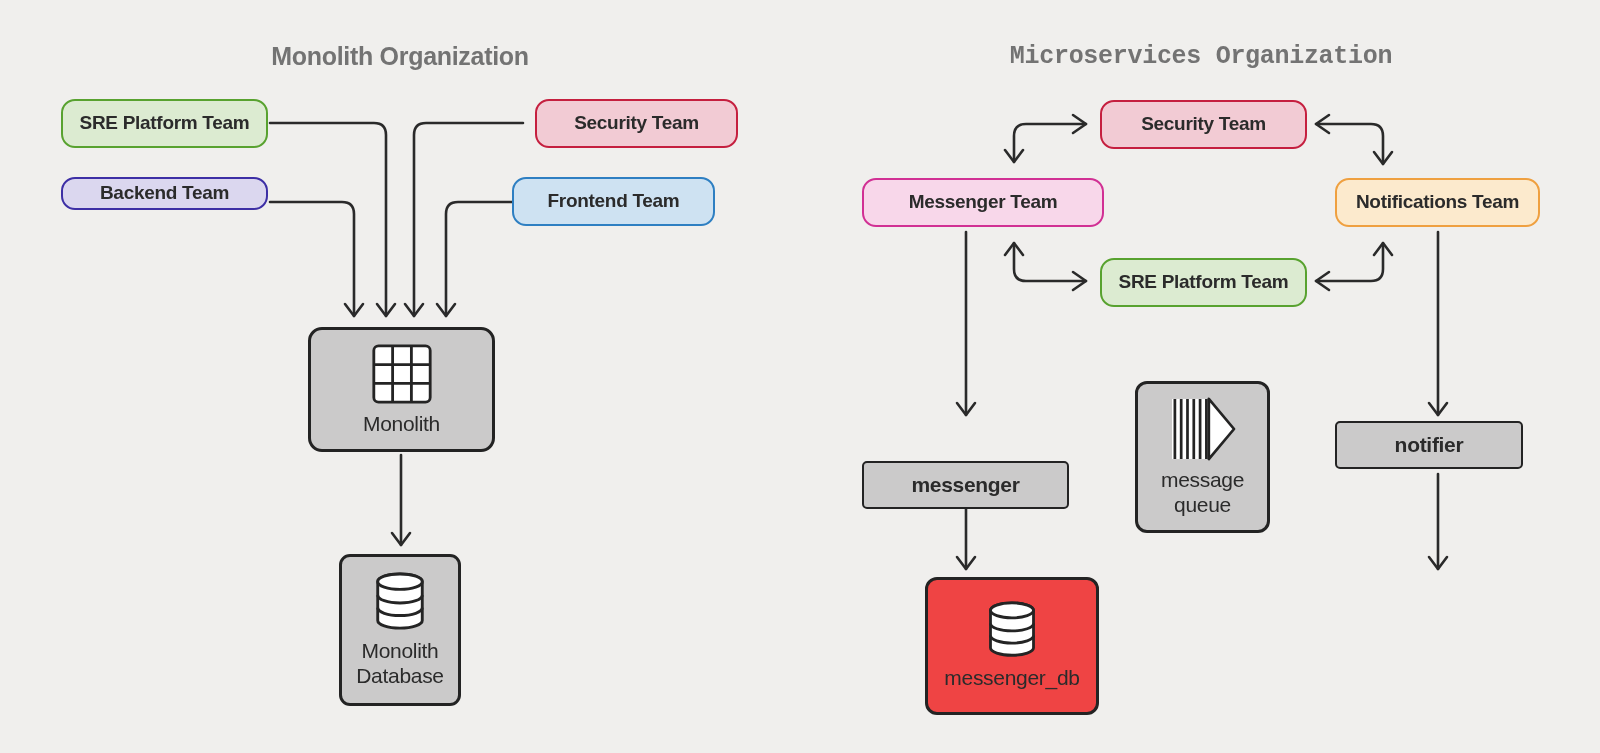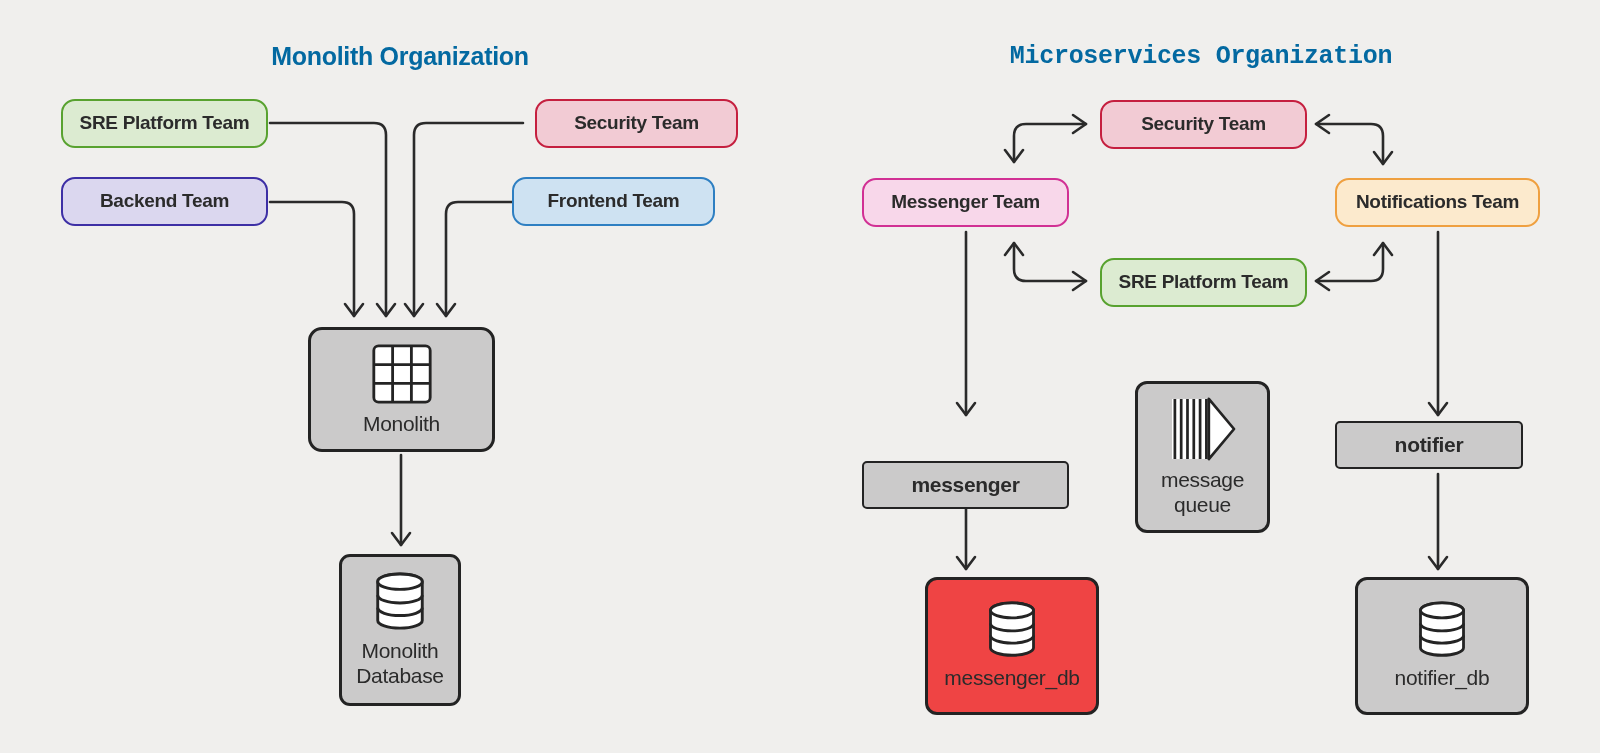--- a/index.html
+++ b/index.html
@@ -2,21 +2,21 @@
 <html><head>
 <meta charset="utf-8">
 <style>
   html,body{margin:0;padding:0;background:#e4e3e1;}
   .canvas{
     position:relative;width:1600px;height:753px;background:#f0efed;
     font-family:"Liberation Sans",sans-serif;color:#2b2b2b;overflow:hidden;
     letter-spacing:-0.3px;
   }
   .panel-title{
-    position:absolute;text-align:center;font-size:25px;font-weight:700;color:#0369a1;
+    position:absolute;text-align:center;font-size:25px;font-weight:700;color:#737373;
   }
   .node{
     position:absolute;display:flex;align-items:center;justify-content:center;
     box-sizing:border-box;text-align:center;
   }
   .team-box{
     border:2.5px solid #333;border-radius:14px;font-size:19px;font-weight:700;
     background:#fff;
   }
   .slim-box{
@@ -99,21 +99,21 @@
     </g>
   </svg>
 
   <div class="panel-title" style="left:150px;top:42px;width:500px;">Monolith Organization</div>
   <div class="panel-title" style="left:951px;top:42px;width:500px;font-family:Liberation Mono, monospace;">Microservices Organization</div>
 
   <div class="node team-box" style="left: 61px; top: 99px; width: 207px; height: 49px; background-color: rgb(220, 235, 209); border-color: rgb(88, 162, 47);">
     <span class="label">SRE Platform Team</span>
   </div>
 
-  <div class="node team-box" style="left: 61px; top: 177px; width: 207px; height: 49px; background-color: rgb(219, 215, 239); border-color: rgb(61, 47, 165);">
+  <div class="node team-box" style="left: 61px; top: 177px; width: 207px; height: 33px; background-color: rgb(219, 215, 239); border-color: rgb(61, 47, 165);">
     <span class="label">Backend Team</span>
   </div>
 
   <div class="node team-box" style="left: 535px; top: 99px; width: 203px; height: 49px; background-color: rgb(242, 203, 212); border-color: rgb(197, 31, 63);">
     <span class="label">Security Team</span>
   </div>
 
   <div class="node team-box" style="left: 512px; top: 177px; width: 203px; height: 49px; background-color: rgb(206, 226, 242); border-color: rgb(46, 127, 194);">
     <span class="label">Frontend Team</span>
   </div>
@@ -133,21 +133,21 @@
       <path d="M9,24 A23,8 0 0 0 55,24 M9,37 A23,8 0 0 0 55,37" fill="none" stroke="#242424" stroke-width="3"></path>
     </svg>
     <span class="label">Monolith
 Database</span>
   </div>
 
   <div class="node team-box" style="left: 1100px; top: 100px; width: 207px; height: 49px; background-color: rgb(242, 203, 212); border-color: rgb(197, 31, 63);">
     <span class="label">Security Team</span>
   </div>
 
-  <div class="node team-box" style="left: 862px; top: 178px; width: 207px; height: 49px; background-color: rgb(248, 215, 234); border-color: rgb(209, 48, 148);">
+  <div class="node team-box" style="left: 862px; top: 178px; width: 242px; height: 49px; background-color: rgb(248, 215, 234); border-color: rgb(209, 48, 148);">
     <span class="label">Messenger Team</span>
   </div>
 
   <div class="node team-box" style="left: 1335px; top: 178px; width: 205px; height: 49px; background-color: rgb(252, 234, 205); border-color: rgb(239, 160, 64);">
     <span class="label">Notifications Team</span>
   </div>
 
   <div class="node team-box" style="left: 1100px; top: 258px; width: 207px; height: 49px; background-color: rgb(220, 235, 209); border-color: rgb(88, 162, 47);">
     <span class="label">SRE Platform Team</span>
   </div>
@@ -172,22 +172,14 @@
 
   <div class="node big-box" style="left: 880px; top: 577px; width: 174px; height: 138px; background-color: #ef4444; border-color: rgb(35, 35, 35); margin-left: 45px;">
     <svg class="icon" width="60" height="58" viewBox="0 0 64 62">
       <path d="M9,10 A23,8 0 0 1 55,10 V50 A23,8 0 0 1 9,50 Z" fill="#ffffff" stroke="#242424" stroke-width="3"></path>
       <ellipse cx="32" cy="10" rx="23" ry="8" fill="#ffffff" stroke="#242424" stroke-width="3"></ellipse>
       <path d="M9,24 A23,8 0 0 0 55,24 M9,37 A23,8 0 0 0 55,37" fill="none" stroke="#242424" stroke-width="3"></path>
     </svg>
     <span class="label">messenger_db</span>
   </div>
 
-  <div class="node big-box" style="left: 1355px; top: 577px; width: 174px; height: 138px; background-color: rgb(203, 202, 202); border-color: rgb(35, 35, 35);">
-    <svg class="icon" width="60" height="58" viewBox="0 0 64 62">
-      <path d="M9,10 A23,8 0 0 1 55,10 V50 A23,8 0 0 1 9,50 Z" fill="#ffffff" stroke="#242424" stroke-width="3"></path>
-      <ellipse cx="32" cy="10" rx="23" ry="8" fill="#ffffff" stroke="#242424" stroke-width="3"></ellipse>
-      <path d="M9,24 A23,8 0 0 0 55,24 M9,37 A23,8 0 0 0 55,37" fill="none" stroke="#242424" stroke-width="3"></path>
-    </svg>
-    <span class="label">notifier_db</span>
-  </div>
 
 </div>
 
 </body></html>

